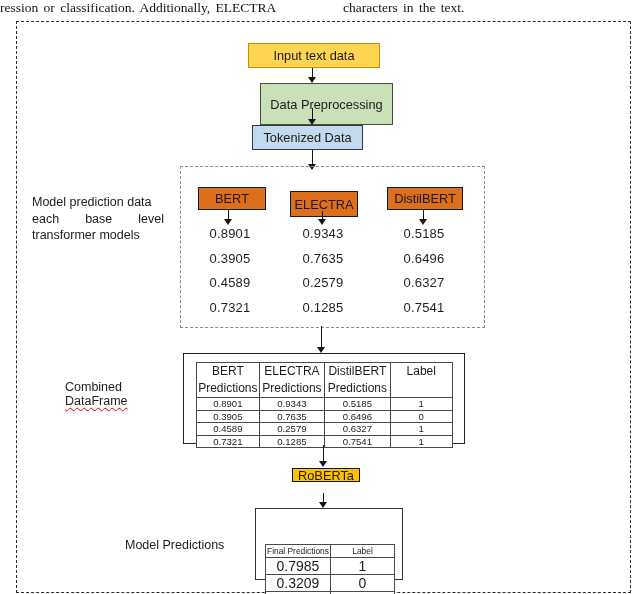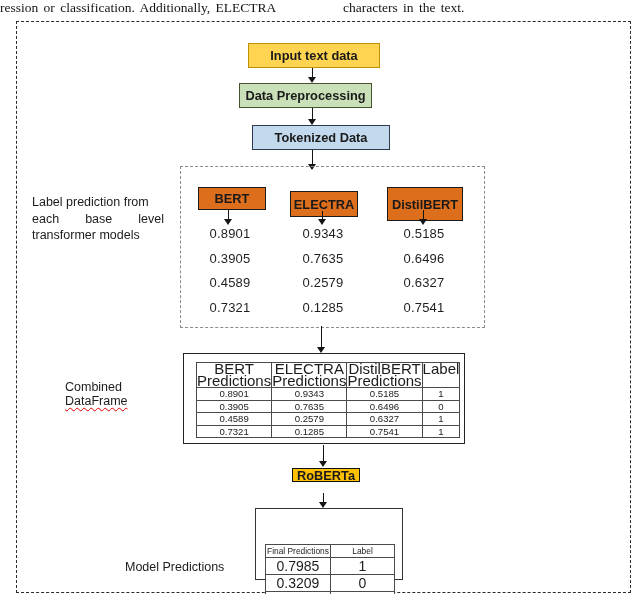--- a/index.html
+++ b/index.html
@@ -5,21 +5,21 @@
   html,body{margin:0;padding:0;background:#fff}
   .canvas{position:relative;width:640px;height:594px;background:#fff;overflow:hidden;
           font-family:"Liberation Sans",sans-serif;color:#151515}
   .paper-text{position:absolute;top:0;font-family:"Liberation Serif",serif;
               font-size:13.5px;color:#141414;white-space:nowrap;word-spacing:2px}
   .outer-dashed{position:absolute;left:16px;top:21px;width:613px;height:570px;
                 border:1.4px dashed #2b2b2b}
   .inner-dashed{position:absolute;left:180px;top:166px;width:303px;height:160px;
                 border:1.2px dashed #8a8a8a}
   .fbox{position:absolute;display:flex;align-items:center;justify-content:center;
-        font-size:12.8px;font-weight:700;color:#1a1a1a;box-sizing:border-box}
+        font-size:12.8px;font-weight:400;color:#1a1a1a;box-sizing:border-box}
   .input-box{background:var(--c-yellow);border:1.6px solid var(--c-yellowBorder)}
   .prep-box{background:var(--c-green);border:1.4px solid var(--c-greenBorder)}
   .token-box{background:var(--c-blue);border:1.6px solid var(--c-blueBorder)}
   .model-box{background:var(--c-orange);border:1.5px solid #1a1a1a}
   .roberta-box{background:var(--c-gold);border:1.6px solid #111}
   .arrow{position:absolute;width:0;border-left:1.6px solid #151515}
   .arrow::after{content:"";position:absolute;bottom:-6px;left:-4.8px;
     border-left:4px solid transparent;border-right:4px solid transparent;
     border-top:6.5px solid #151515}
   .numcol{position:absolute;width:72px;text-align:center;font-size:13px;
@@ -29,43 +29,43 @@
   .squiggle{text-decoration:underline;text-decoration-style:wavy;
             text-decoration-color:#e00000;text-decoration-thickness:1px;
             text-underline-offset:2px}
   .framebox{position:absolute;background:#fff;box-sizing:border-box}
   .combined-outer{left:183px;top:353px;width:282px;height:91px;border:1.5px solid #232323}
   .final-outer{left:255px;top:508px;width:148px;height:72px;border:1.2px solid #333}
   table.dtable{position:absolute;border-collapse:collapse;background:#fff}
   table.dtable th,table.dtable td{border:1px solid #4a4a4a;text-align:center;
       padding:0;font-weight:400;color:#1c1c1c}
   .ctable{left:196px;top:362px;width:257px}
-  .ctable th{font-size:15px;line-height:12px;height:24px;vertical-align:top;padding-top:2px}
+  .ctable th{font-size:12px;line-height:17px;height:24px;vertical-align:top;padding-top:2px}
   .ctable td{font-size:9.6px;height:11.5px}
   .ftable{left:265px;top:544px;width:130px}
   .ftable th{font-size:8.4px;height:12px}
   .ftable td{font-size:14px;height:9.6px}
 </style>
 </head>
 <body>
 
 <div class="canvas">
 
   <div class="paper-text" style="left:0px">ression or classification. Additionally, ELECTRA</div>
   <div class="paper-text" style="left:343px">characters in the text.</div>
 
   <div class="outer-dashed"></div>
 
   <div class="fbox input-box" style="left:248px;top:43px;width:132px;height:25px">Input text data</div>
   <div class="arrow" style="left:312px;top:68px;height:9px"></div>
 
-  <div class="fbox prep-box" style="left:239px;top:83px;width:133px;height:25px">Data Preprocessing</div>
+  <div class="fbox prep-box" style="left:260px;top:83px;width:133px;height:42px">Data Preprocessing</div>
   <div class="arrow" style="left:312px;top:108px;height:11px"></div>
 
-  <div class="fbox token-box" style="left:252px;top:125px;width:138px;height:25px">Tokenized Data</div>
+  <div class="fbox token-box" style="left:252px;top:125px;width:111px;height:25px">Tokenized Data</div>
   <div class="arrow" style="left:312px;top:150px;height:14px"></div>
 
   <div class="inner-dashed"></div>
 
   <div class="fbox model-box" style="left:198px;top:187px;width:68px;height:23px">BERT</div>
   <div class="arrow" style="left:228px;top:210px;height:9px"></div>
   <div class="numcol" style="left:194px;top:222px">
     <div>0.8901</div>
     <div>0.3905</div>
     <div>0.4589</div>
@@ -74,31 +74,31 @@
 
   <div class="fbox model-box" style="left:290px;top:191px;width:68px;height:26px">ELECTRA</div>
   <div class="arrow" style="left:322px;top:211px;height:8px"></div>
   <div class="numcol" style="left:287px;top:222px">
     <div>0.9343</div>
     <div>0.7635</div>
     <div>0.2579</div>
     <div>0.1285</div>
   </div>
 
-  <div class="fbox model-box" style="left:387px;top:187px;width:76px;height:34px">DistilBERT</div>
+  <div class="fbox model-box" style="left:387px;top:187px;width:76px;height:23px">DistilBERT</div>
   <div class="arrow" style="left:423px;top:210px;height:9px"></div>
   <div class="numcol" style="left:388px;top:222px">
     <div>0.5185</div>
     <div>0.6496</div>
     <div>0.6327</div>
     <div>0.7541</div>
   </div>
 
   <div class="sidelabel" style="left:32px;top:194px;width:132px">
-    <div>Label prediction from</div>
+    <div>Model prediction data</div>
     <div class="justrow">
       <span>each</span>
       <span>base</span>
       <span>level</span>
     </div>
     <div>transformer models</div>
   </div>
 
   <div class="arrow" style="left:321px;top:326px;height:21px"></div>
 
@@ -168,15 +168,15 @@
       <td>0.6952</td>
       <td>1</td>
     </tr>
     <tr>
       <td>0.5439</td>
       <td>1</td>
     </tr>
   </tbody>
     </table>
 
-  <div class="sidelabel" style="left:125px;top:559px">Model Predictions</div>
+  <div class="sidelabel" style="left:125px;top:537px">Model Predictions</div>
 
 </div>
 
 </body></html>

